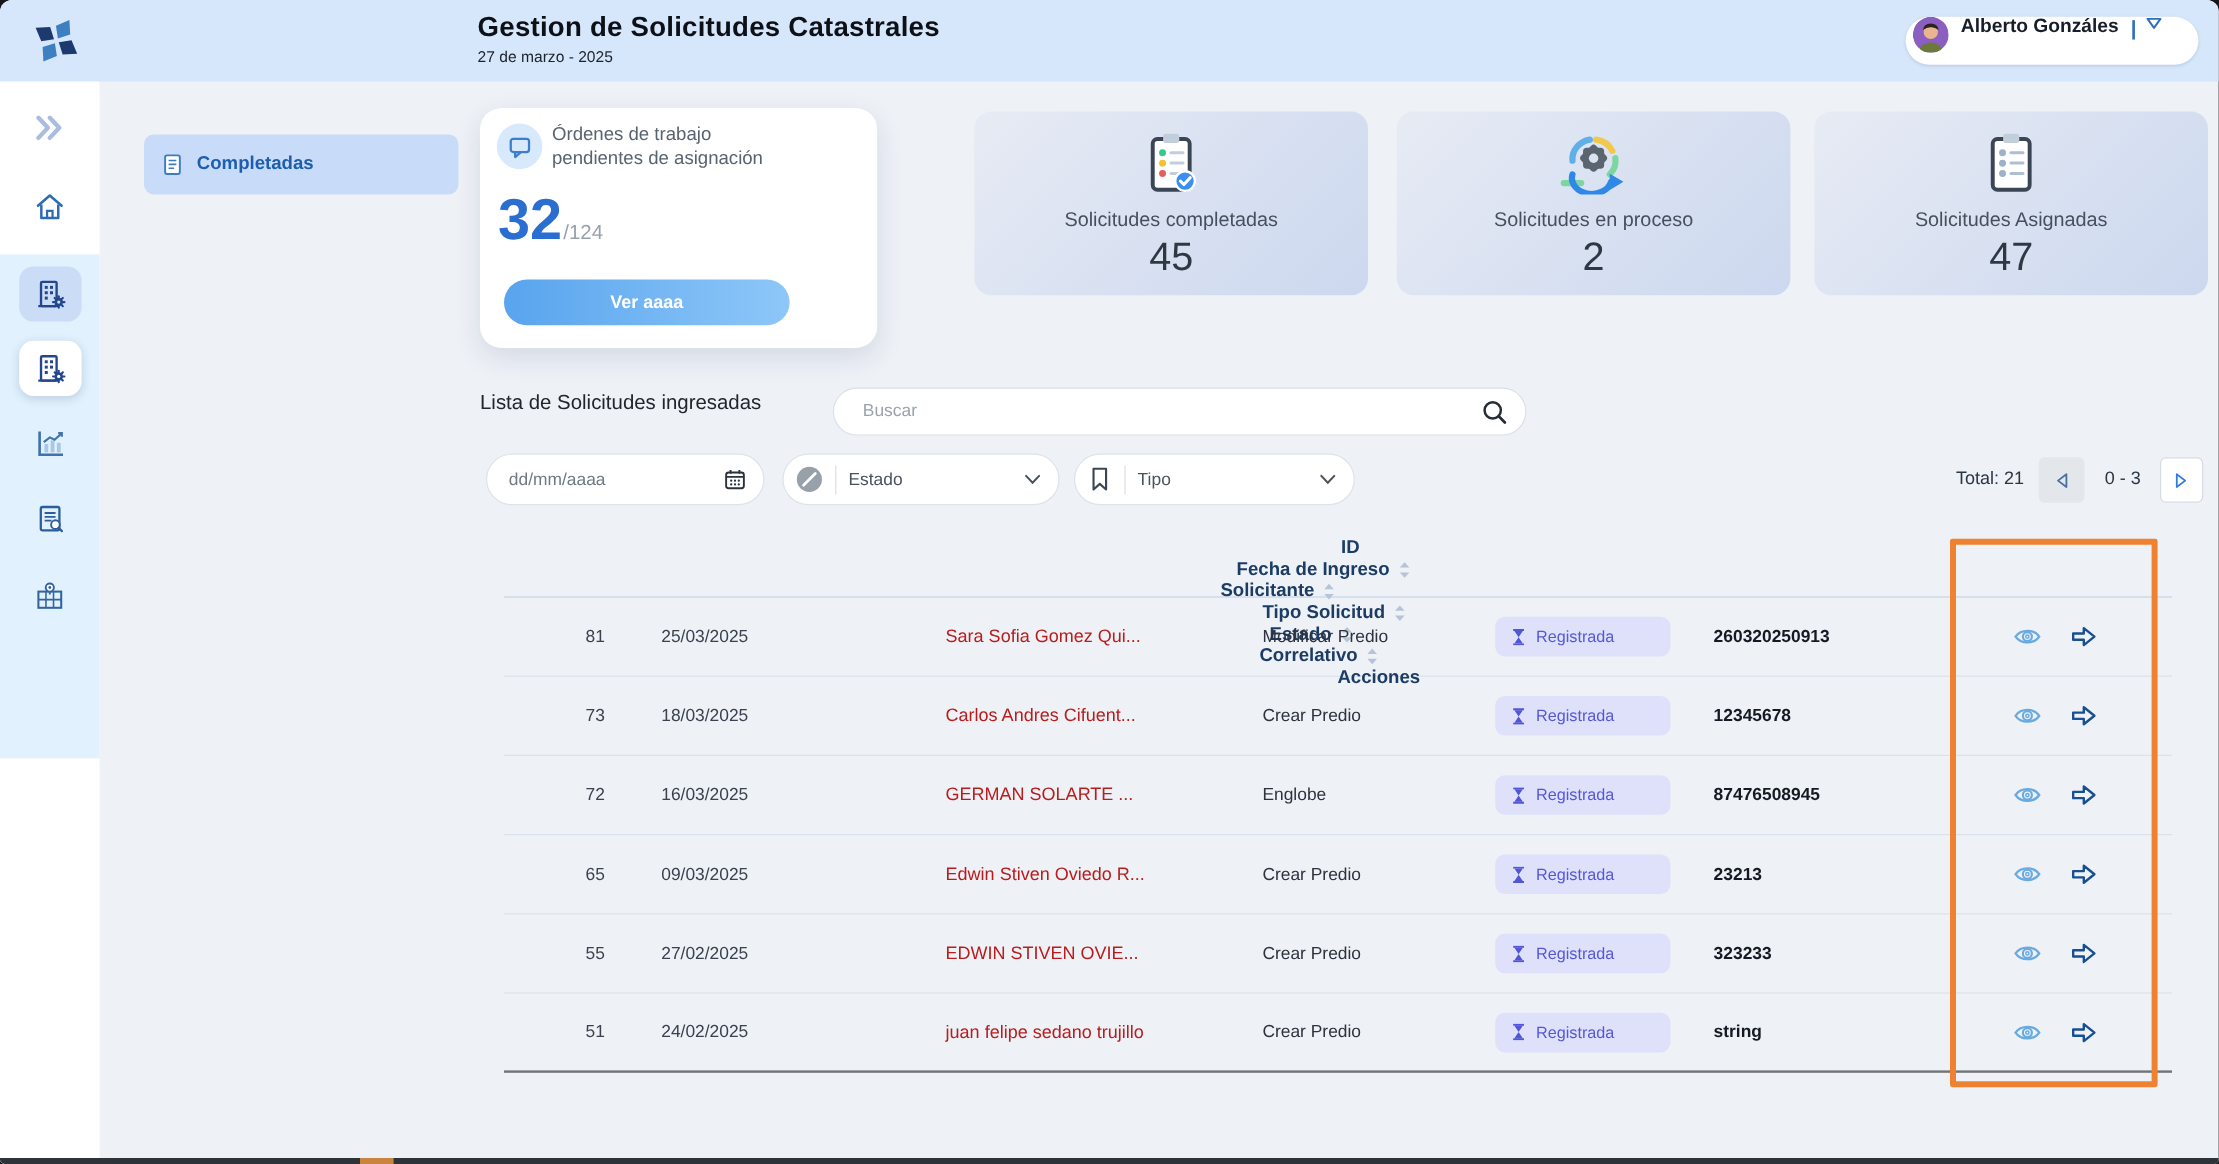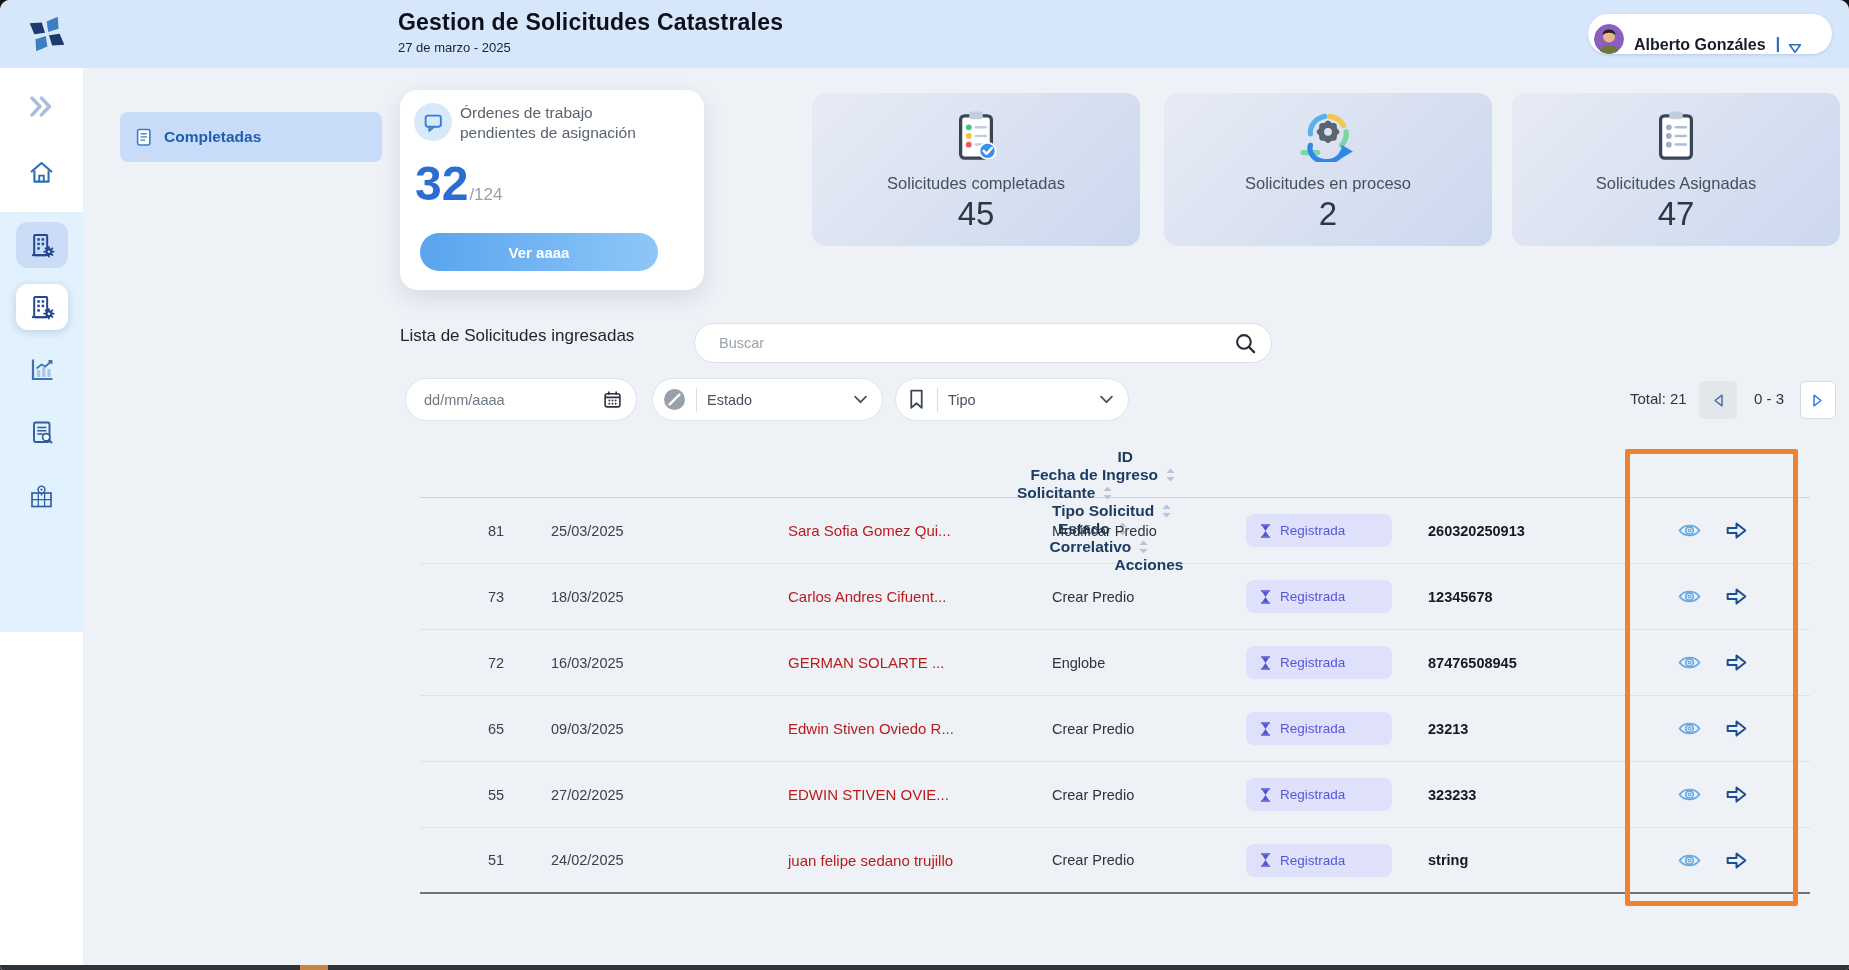--- a/index.html
+++ b/index.html
@@ -7,42 +7,42 @@
   body { font-family:"Liberation Sans","DejaVu Sans",sans-serif; }
   .page { position:relative; width:1849px; height:970px; background:#eef1f6;
           overflow:hidden; border-radius:10px 10px 4px 4px;text-decoration:underline; }
 
   
   .topbar { position:absolute; left:0; top:0; width:1849px; height:68px; background:#d7e7fb; }
   .logo { position:absolute; left:26px; top:13px; width:42px; height:42px; }
   .title { position:absolute; left:398px; top:9px; font-size:23px; font-weight:bold; color:#0d1117; letter-spacing:.2px; }
   .subtitle { position:absolute; left:398px; top:40px; font-size:13px; color:#1c222b; }
   .user-pill { position:absolute; left:1588px; top:14px; width:244px; height:40px; background:#fff;
-               border-radius:20px; display:flex; align-items:flex-end; padding:0 12px 0 6px;
+               border-radius:20px; display:flex; align-items:flex-start; padding:0 12px 0 6px;
                box-shadow:0 1px 3px rgba(40,70,120,.18); cursor:pointer; }
   .avatar { width:30px; height:30px; border-radius:50%; overflow:hidden; flex:0 0 30px; }
   .user-name { margin-left:10px; font-size:16px; font-weight:bold; color:#171e29; white-space:nowrap; }
   .user-sep { margin:0 8px 0 10px; color:#2e6fb6; font-size:17px; font-weight:bold; }
 
   
   .sidebar { position:absolute; left:0; top:68px; width:83px; height:902px; background:#ffffff; }
   .sidebar-blue { position:absolute; left:0; top:144px; width:83px; height:420px; background:#e1f1fd; }
   .side-icon { position:absolute; left:0; width:83px; display:flex; justify-content:center; cursor:pointer; }
   .tile { position:absolute; left:16px; width:52px; height:46px; border-radius:12px;
           display:flex; align-items:center; justify-content:center; cursor:pointer; }
   .tile-active { background:#cbdcf7; }
   .tile-white { background:#ffffff; box-shadow:0 2px 8px rgba(30,60,110,.18); }
 
   
   .completadas { position:absolute; left:120px; top:112px; width:262px; height:50px; background:#c8dcf9;
                  border-radius:8px; display:flex; align-items:center; padding-left:16px; gap:12px; cursor:pointer; }
   .completadas span { font-size:15.5px; font-weight:bold; color:#1d5fae; }
 
   
-  .work-card { position:absolute; left:400px; top:90px; width:304px; height:200px; background:#fff;
+  .work-card { position:absolute; left:400px; top:90px; width:331px; height:200px; background:#fff;
                border-radius:18px; box-shadow:0 8px 22px rgba(30,60,110,.12); }
   .bubble { position:absolute; left:14px; top:13px; width:38px; height:38px; border-radius:50%;
             background:#d8e9fc; display:flex; align-items:center; justify-content:center; }
   .work-text { position:absolute; left:60px; top:13px; font-size:15.5px; color:#59636f; line-height:20px; }
   .work-count { position:absolute; left:15px; top:66px; display:flex; align-items:baseline; }
   .work-count .big { font-size:48px; font-weight:bold; color:#2b6ed2; line-height:56px; }
   .work-count .small { font-size:17px; color:#97a1ac; margin-left:1px; }
   .ver-todas { position:absolute; left:20px; top:143px; width:238px; height:38px; border-radius:19px;
                background:linear-gradient(90deg,#58a4ee,#8ec7f8); color:#fff; font-size:15px; font-weight:bold;
                display:flex; align-items:center; justify-content:center; cursor:pointer; border:none; }

